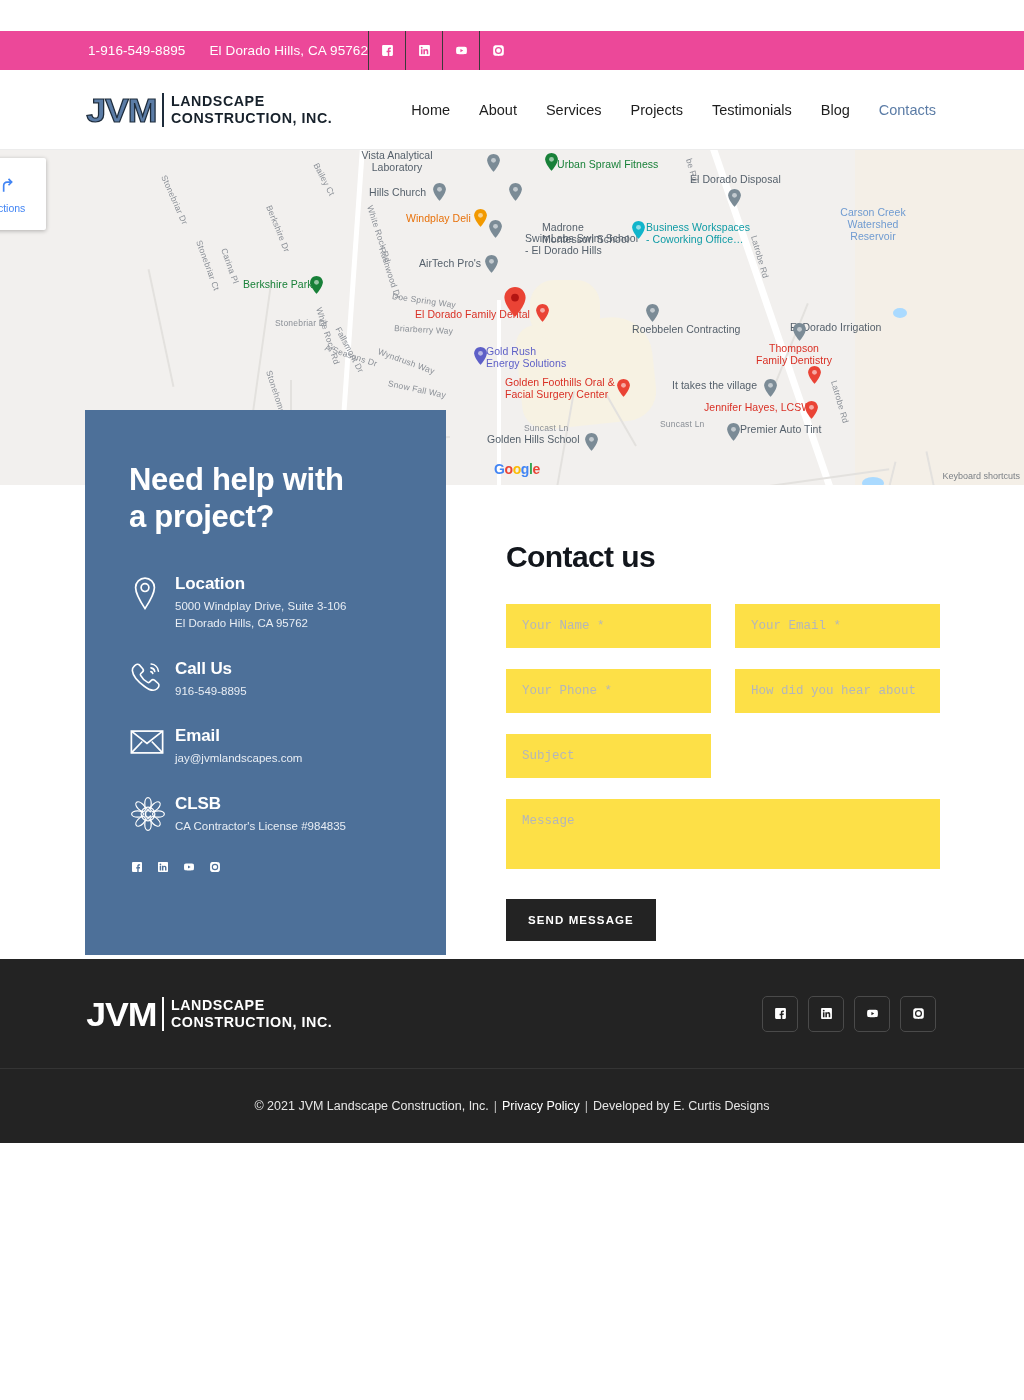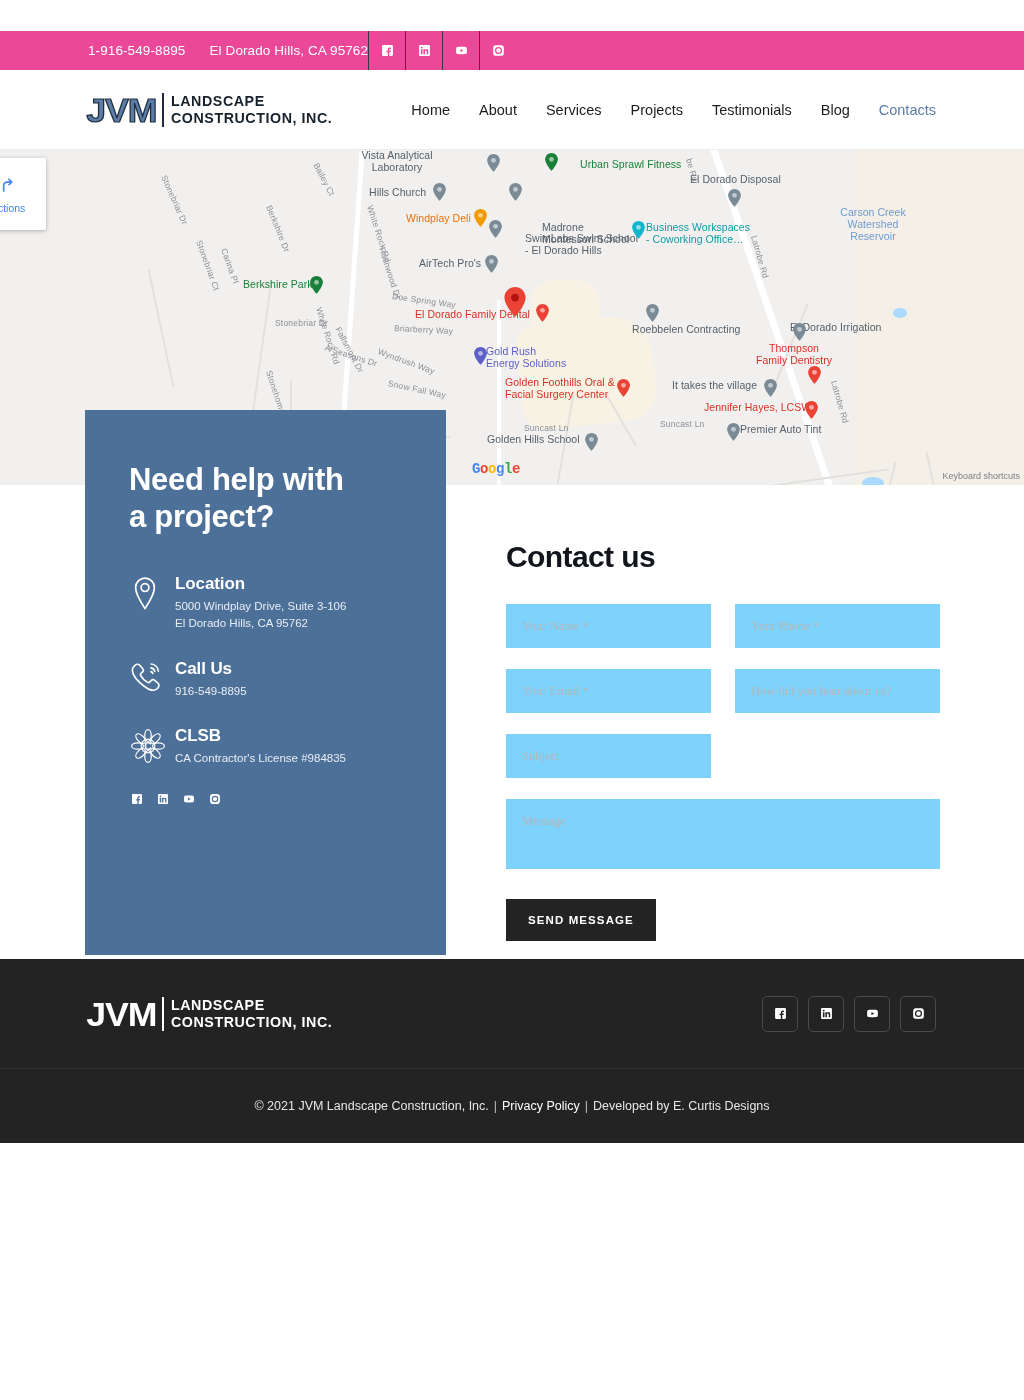--- a/index.html
+++ b/index.html
@@ -146,23 +146,23 @@
     background: #ffffff;
     box-shadow: 0 1px 4px rgba(0,0,0,.28);
     border-radius: 2px;
     display: flex; flex-direction: column;
     align-items: center; justify-content: center;
     gap: 3px;
     cursor: pointer;
   }
   .directions-card .dlabel { font-size: 10.5px; color: #4285f4; white-space: nowrap; }
   .google-logo {
-    position: absolute; left: 472px; bottom: 8px;
+    position: absolute; left: 494px; bottom: 8px;
     font-size: 14px; font-weight: 600; letter-spacing: -.4px;
-    font-family: Liberation Mono, monospace;
+    font-family: Liberation Sans, sans-serif;
   }
   .google-logo .b1{color:#4285F4}.google-logo .r1{color:#EA4335}
   .google-logo .y1{color:#FBBC05}.google-logo .b2{color:#4285F4}
   .google-logo .g1{color:#34A853}.google-logo .r2{color:#EA4335}
   .kbd-shortcuts {
     position: absolute; right: 4px; bottom: 4px;
     font-size: 9px; color: #7b8086;
   }
 
   
@@ -203,27 +203,27 @@
     padding-top: 55px;
     width: 436px;
   }
   .form-title {
     font-size: 30px; font-weight: 700; color: #12161c;
     letter-spacing: -.6px;
     margin-bottom: 30px;
   }
   .form-grid { display: flex; flex-wrap: wrap; gap: 0 24px; }
   .fld {
-    background: #7dd3fc;
+    background: #fde047;
     border: none;
     height: 44px;
     width: 205px;
     padding: 0 16px;
     font-size: 12.5px;
-    font-family: Liberation Serif, serif;
+    font-family: Liberation Mono, monospace;
     color: #333;
     margin-bottom: 21px;
     outline: none;
   }
   .fld::placeholder { color:#b4b6ba; }
   textarea.fld {
     width: 434px; height: 70px; padding-top: 14px; resize: none; line-height:1.4;
   }
   .btn-send {
     background: #232323;
@@ -351,21 +351,21 @@
     <div class="road-grey" style="left:560px;top:240px;width:2px;height:150px;transform:rotate(10deg);"></div>
     <div class="road-grey" style="left:620px;top:240px;width:2px;height:60px;transform:rotate(-30deg);"></div>
     <div class="road-grey" style="left:790px;top:150px;width:2px;height:90px;transform:rotate(22deg);"></div>
     <div class="road-grey" style="left:880px;top:310px;width:2px;height:120px;transform:rotate(14deg);"></div>
     <div class="road-grey" style="left:940px;top:300px;width:2px;height:140px;transform:rotate(-12deg);"></div>
     <div class="road-grey" style="left:720px;top:330px;width:170px;height:2px;transform:rotate(-8deg);"></div>
 
     <div id="map-labels">
         <div class="map-lbl center" style="left: 397px; top: -1px; transform: translateX(-50%); white-space: pre-line;">Vista Analytical
 Laboratory</div>
-        <div class="map-lbl green" style="left: 557px; top: 8px; white-space: pre-line; padding-left: 23px;">Urban Sprawl Fitness</div>
+        <div class="map-lbl green" style="left: 557px; top: 8px; white-space: pre-line;">Urban Sprawl Fitness</div>
         <div class="map-lbl " style="left: 690px; top: 23px; white-space: pre-line;">El Dorado Disposal</div>
         <div class="map-lbl " style="left: 369px; top: 36px; white-space: pre-line;">Hills Church</div>
         <div class="map-lbl " style="left: 525px; top: 36px; white-space: pre-line; margin-top: 46px;">SwimLabs Swim School
 - El Dorado Hills</div>
         <div class="map-lbl blue-water center" style="left: 873px; top: 56px; transform: translateX(-50%); white-space: pre-line;">Carson Creek
 Watershed
 Reservoir</div>
         <div class="map-lbl orange" style="left: 406px; top: 62px; white-space: pre-line;">Windplay Deli</div>
         <div class="map-lbl " style="left: 502px; top: 71px; white-space: pre-line; margin-left: 40px;">Madrone
 Montessori School</div>
@@ -583,20 +583,33 @@
           <path d="M23.1 12.3c1 .2 1.8 1 2 2"></path>
           <path d="M23.4 4.3c4 .4 7.2 3.6 7.7 7.6"></path>
         </svg>
       </div>
       <div class="info-text">
         <div class="info-h">Call Us</div>
         <div class="info-p" style="white-space:pre-line">916-549-8895</div>
       </div>
     </div>
 
+    <div class="info-item">
+      <div class="info-icon">
+        <svg width="36" height="30" viewBox="0 0 38 30" fill="none" stroke="#ffffff" stroke-width="1.8">
+          <rect x="2.5" y="3.5" width="33" height="23"></rect>
+          <path d="M2.5 3.5 19 16.5 35.5 3.5"></path>
+          <path d="M2.5 26.5 14 14.5M35.5 26.5 24 14.5"></path>
+        </svg>
+      </div>
+      <div class="info-text">
+        <div class="info-h">Email</div>
+        <div class="info-p" style="white-space:pre-line">jay@jvmlandscapes.com</div>
+      </div>
+    </div>
 
     <div class="info-item">
       <div class="info-icon">
         <svg width="38" height="38" viewBox="0 0 40 40" fill="none" stroke="#ffffff" stroke-width="1.3">
           <g>
             <ellipse cx="20" cy="9" rx="3.4" ry="6.2"></ellipse>
             <ellipse cx="20" cy="31" rx="3.4" ry="6.2"></ellipse>
             <ellipse cx="9" cy="20" rx="6.2" ry="3.4"></ellipse>
             <ellipse cx="31" cy="20" rx="6.2" ry="3.4"></ellipse>
             <ellipse cx="12.2" cy="12.2" rx="3.4" ry="6.2" transform="rotate(-45 12.2 12.2)"></ellipse>
@@ -635,22 +648,22 @@
             <path d="M12 2.2c3.2 0 3.6 0 4.9.07 1.2.05 1.8.25 2.2.42.56.22.96.48 1.38.9.42.42.68.82.9 1.38.17.42.37 1 .42 2.2.06 1.3.07 1.7.07 4.9s0 3.6-.07 4.9c-.05 1.2-.25 1.8-.42 2.2a3.7 3.7 0 0 1-.9 1.38 3.7 3.7 0 0 1-1.38.9c-.42.17-1 .37-2.2.42-1.3.06-1.7.07-4.9.07s-3.6 0-4.9-.07c-1.2-.05-1.8-.25-2.2-.42a3.7 3.7 0 0 1-1.38-.9 3.7 3.7 0 0 1-.9-1.38c-.17-.42-.37-1-.42-2.2C2.2 15.6 2.2 15.2 2.2 12s0-3.6.07-4.9c.05-1.2.25-1.8.42-2.2.22-.56.48-.96.9-1.38.42-.42.82-.68 1.38-.9.42-.17 1-.37 2.2-.42C8.4 2.2 8.8 2.2 12 2.2zm0 3.3A6.5 6.5 0 1 0 18.5 12 6.5 6.5 0 0 0 12 5.5zm0 10.7A4.2 4.2 0 1 1 16.2 12 4.2 4.2 0 0 1 12 16.2zm6.8-10.9a1.5 1.5 0 1 1-1.5-1.5 1.5 1.5 0 0 1 1.5 1.5z"></path>
           </svg>
       </span>
     </div>
   </div>
 
   <div class="form-col">
     <div class="form-title">Contact us</div>
     <form class="form-grid">
       <input class="fld" type="text" placeholder="Your Name *" style="">
+      <input class="fld" type="text" placeholder="Your Email *" style="">
       <input class="fld" type="text" placeholder="Your Phone *" style="">
-      <input class="fld" type="text" placeholder="Your Email *" style="">
       <input class="fld" type="text" placeholder="How did you hear about us?" style="">
       <input class="fld" type="text" placeholder="Subject" style="">
       <div style="width:205px"></div>
       <textarea class="fld" placeholder="Message" style=""></textarea>
       <button class="btn-send" type="submit">SEND MESSAGE</button>
     </form>
   </div>
 </div>
 
 <div class="footer">

